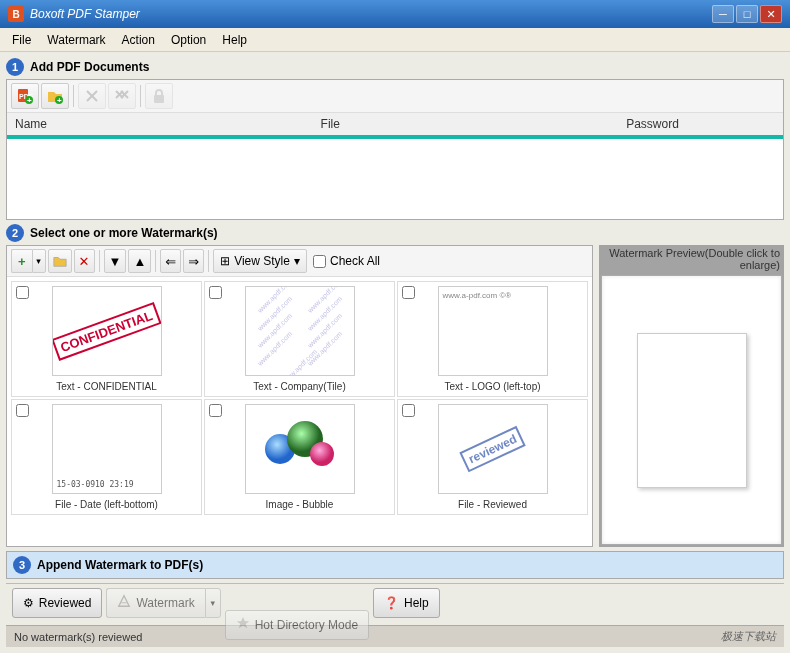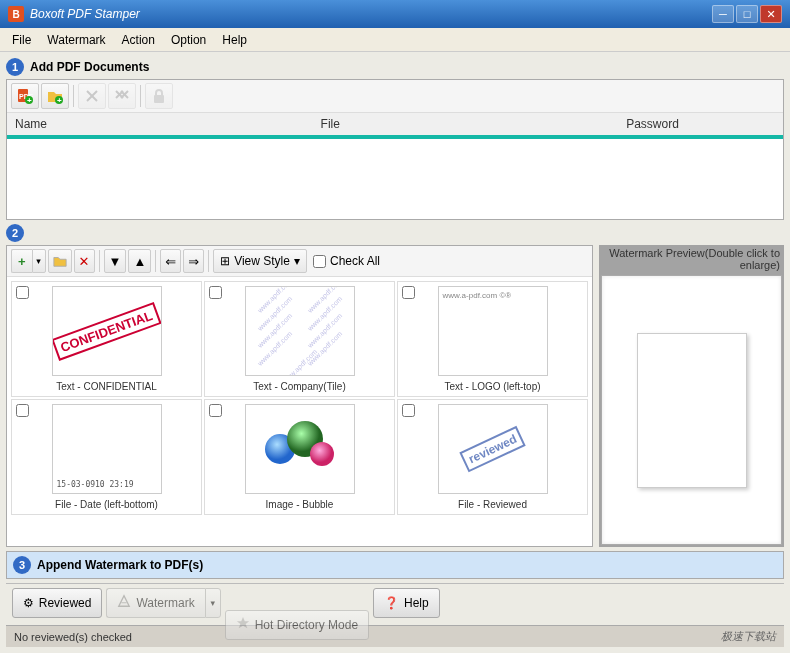--- a/index.html
+++ b/index.html
@@ -551,20 +551,21 @@
         <div class="table-col col-path">File</div>
         <div class="table-col col-pass">Password</div>
       </div>
       <div class="file-table" style="height:80px; background:white;"></div>
     </div>
   </div>
 
   <div class="section2">
     <div class="section-header">
       <div class="section-num">2</div>
+      <span class="section-title">Select one or more Watermark(s)</span>
     </div>
     <div class="section2-inner">
       <div class="watermark-panel">
 
         <div class="wm-toolbar">
           <div class="wm-split" style="display:flex;">
             <div class="split-main">+</div>
             <div class="split-arrow">▾</div>
           </div>
           <div class="wm-tb-btn" title="Open">
@@ -725,17 +726,17 @@
       </span>
       <span>Hot Directory Mode</span>
     </div>
     <div class="bot-btn">
       <span>❓</span>
       <span>Help</span>
     </div>
   </div>
 
   <div class="status-bar">
-    <span class="status-text">No reviewed(s) checked</span>
+    <span class="status-text">No watermark(s) reviewed</span>
     <span class="status-brand">极速下载站</span>
   </div>
 
 </div>
 
 </body></html>

